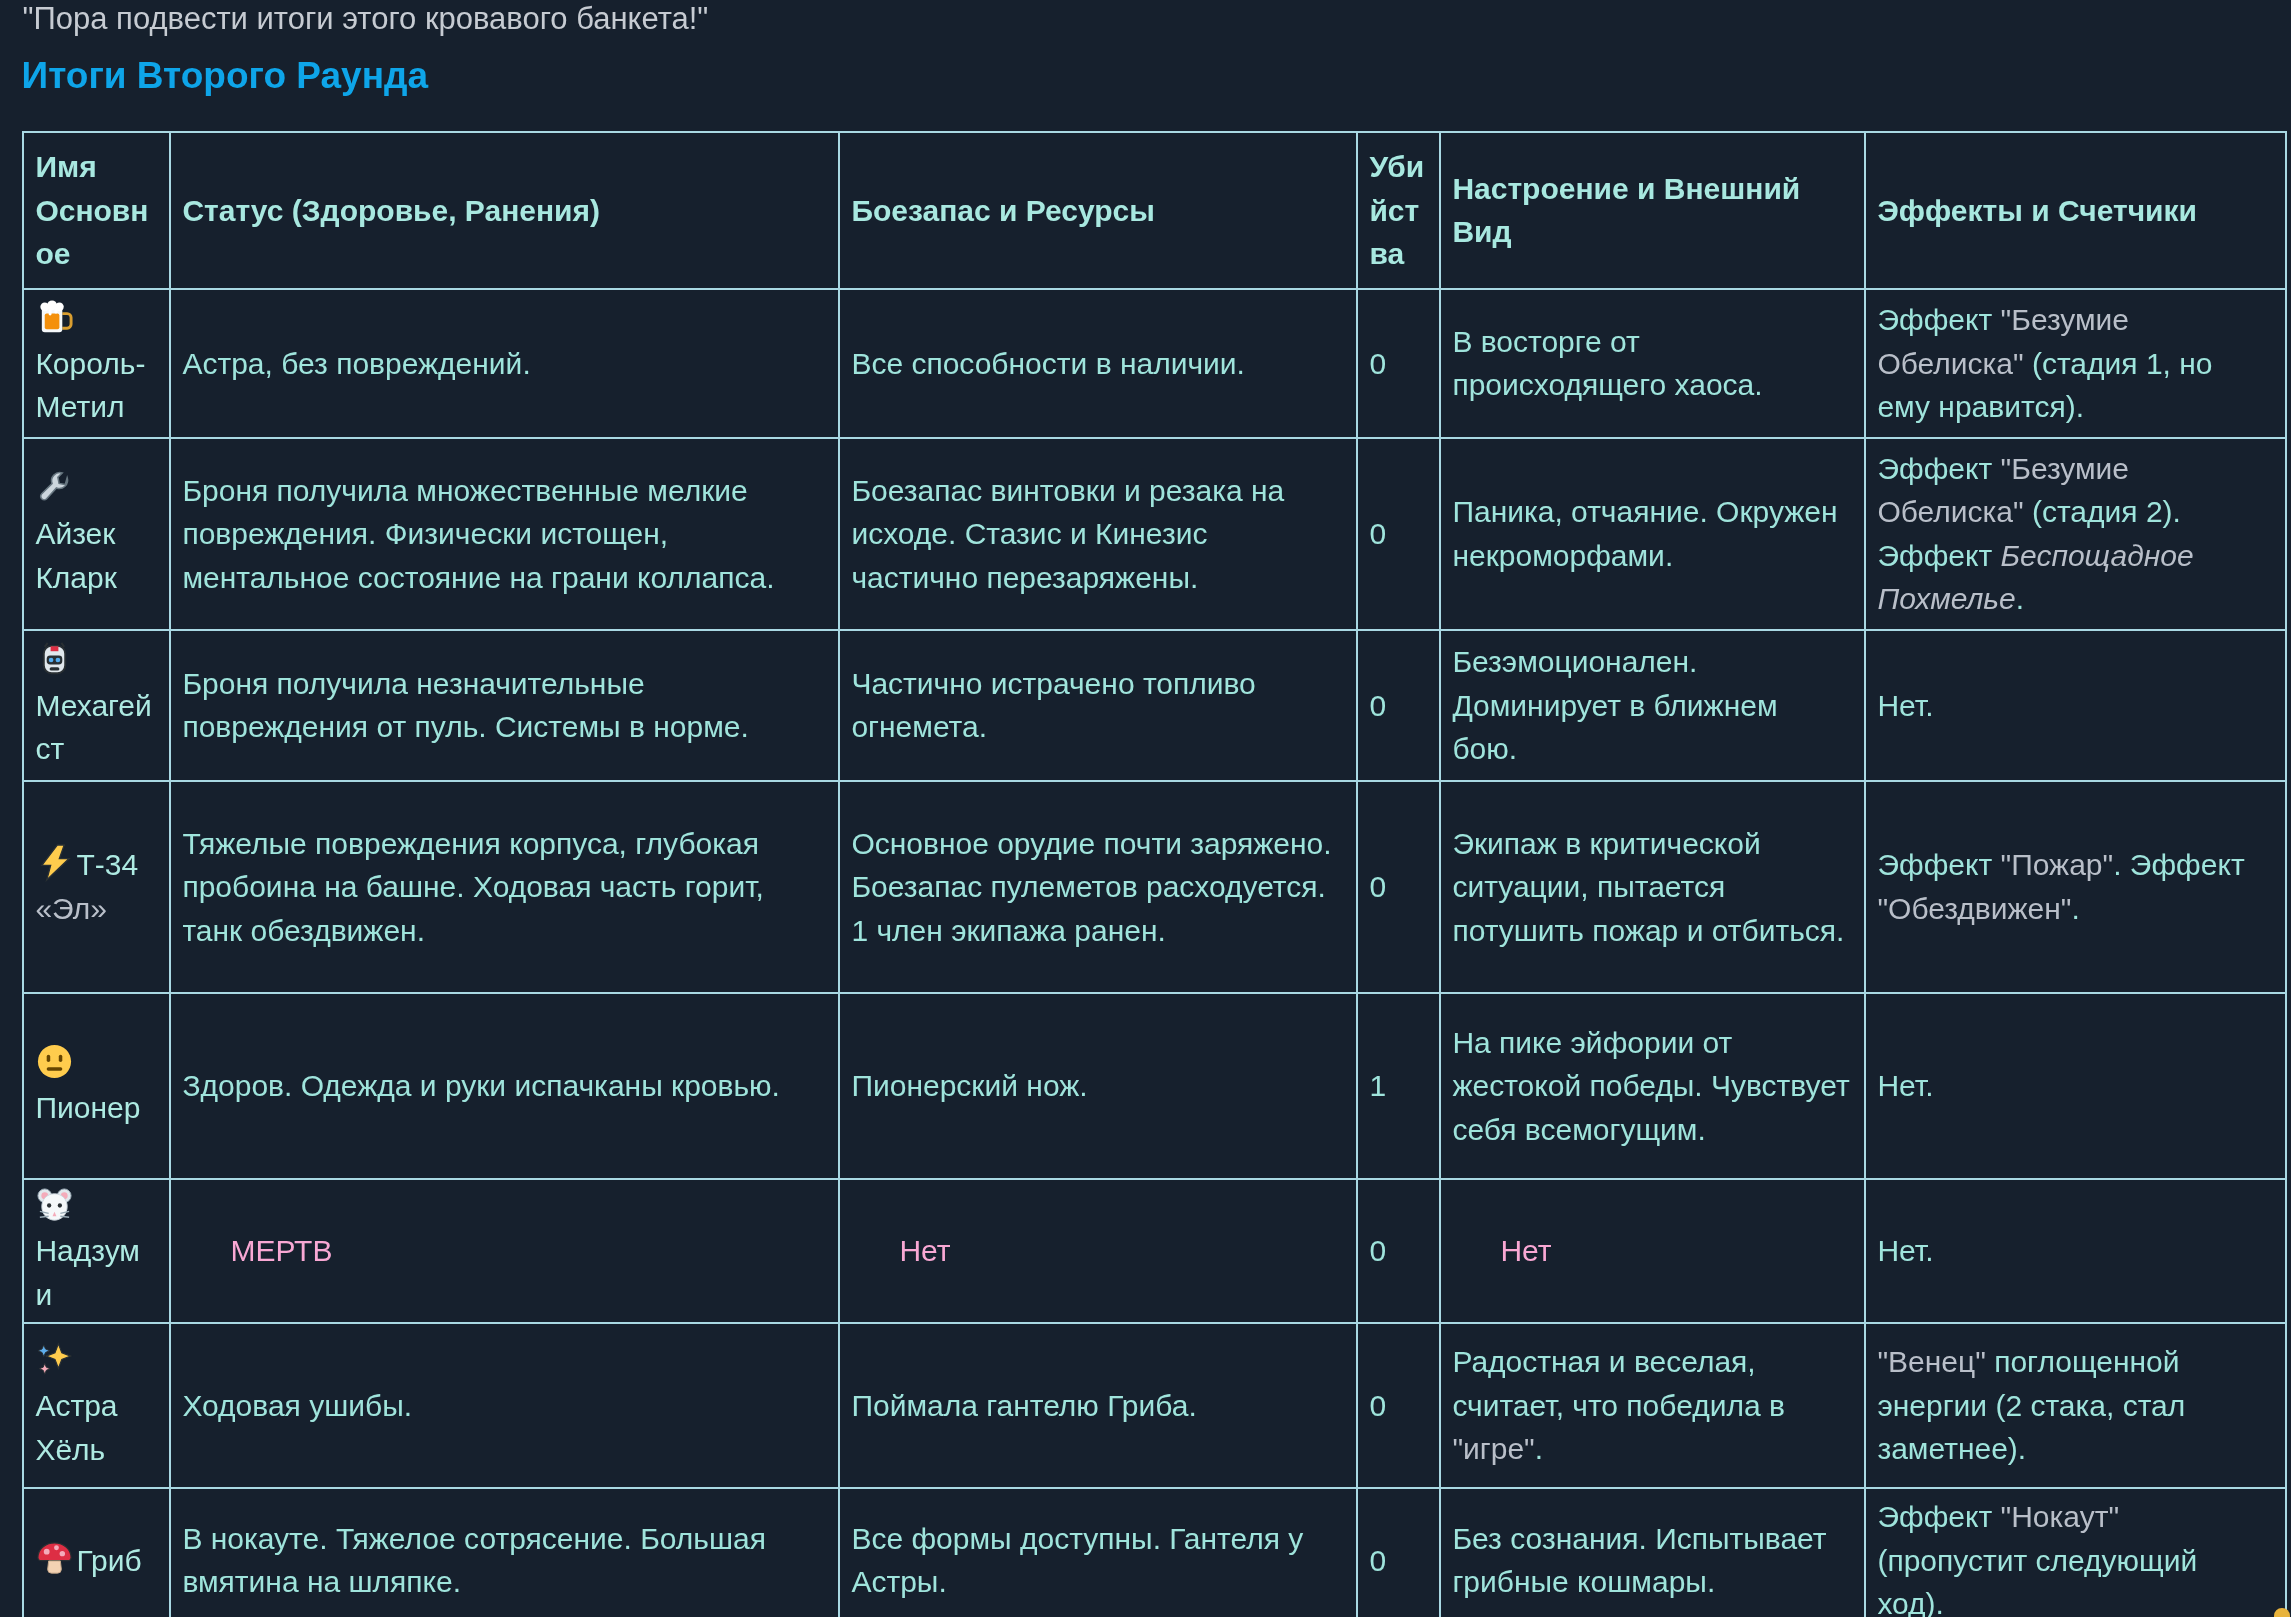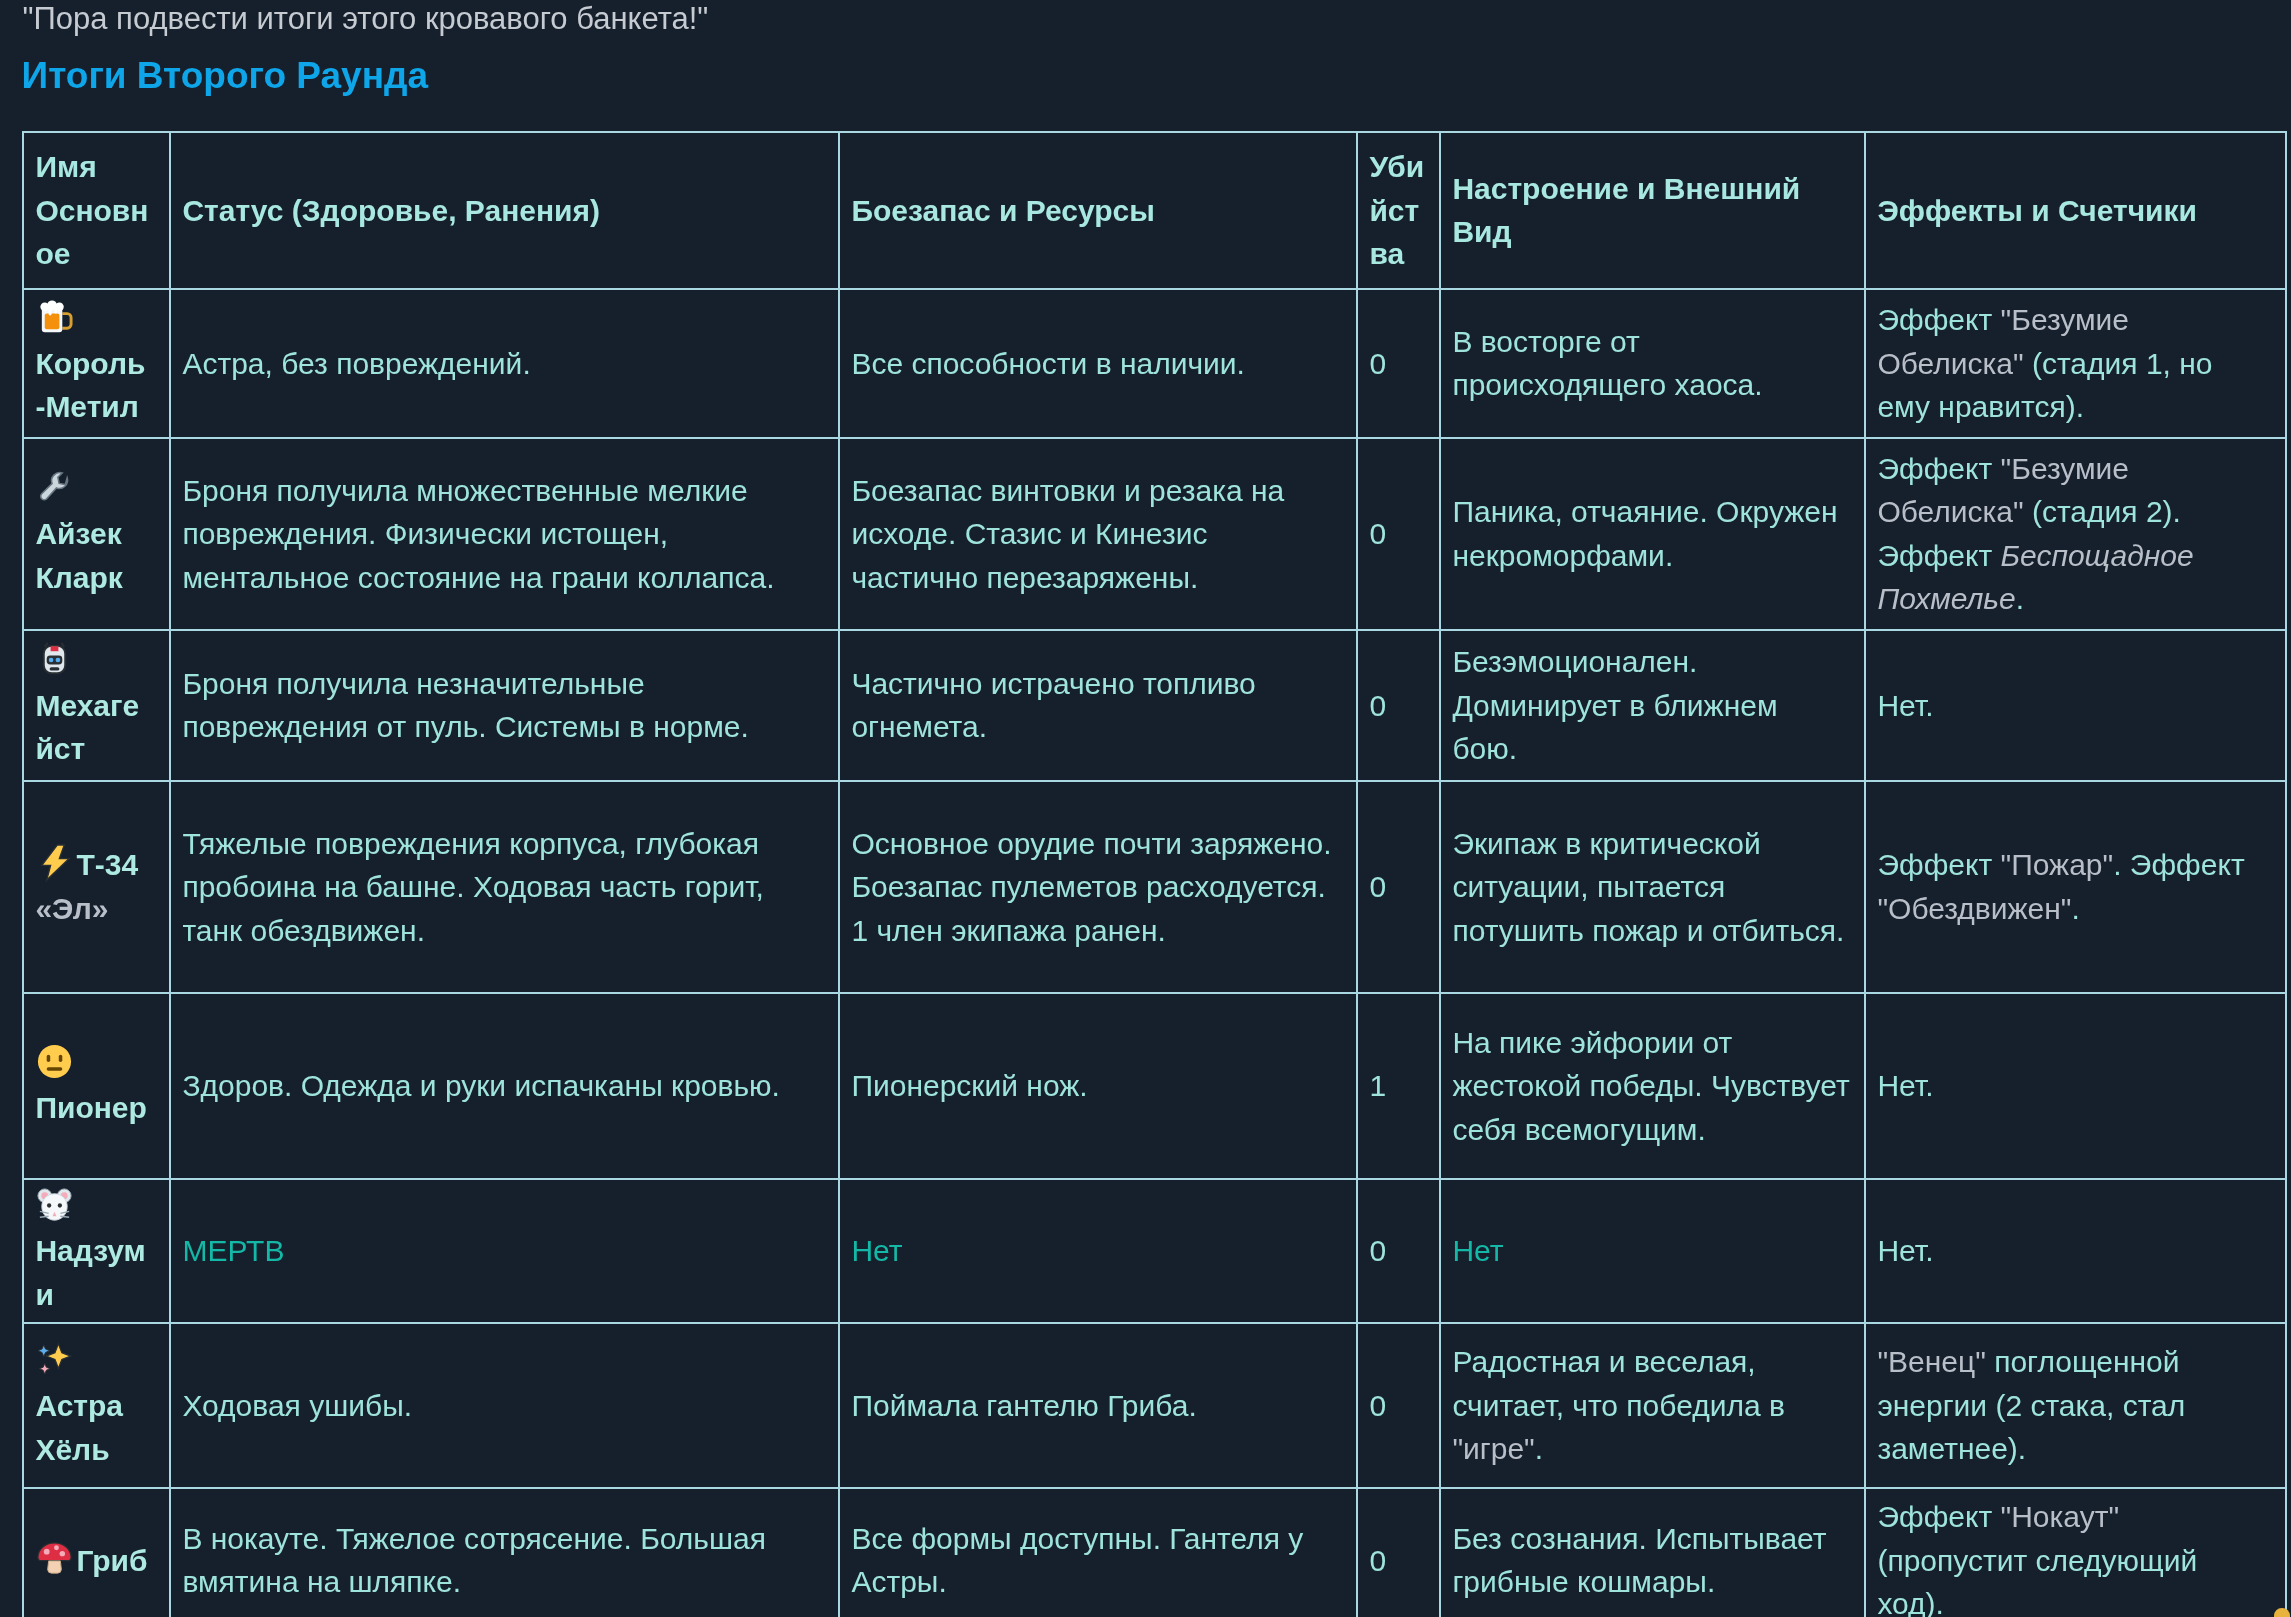--- a/index.html
+++ b/index.html
@@ -5,24 +5,24 @@
   html,body{margin:0;padding:0;background:#16202d;width:2292px;height:1617px;overflow:hidden;
     font-family:"Liberation Sans", sans-serif;-webkit-font-smoothing:antialiased;}
   .page{position:relative;width:2292px;height:1617px;padding:0;box-sizing:border-box;}
   .quote{color:#c6cbd2;font-size:31px;line-height:1.25;margin:0 0 0 22.5px;padding-top:0px;}
   .heading{color:#0ea5e9;font-size:37px;font-weight:bold;margin:15.7px 0 0 21.6px;line-height:1.2;}
   table.results{border-collapse:collapse;table-layout:fixed;width:2264px;margin:32px 0 0 21.6px;
     color:#9fe4dc;font-size:30px;line-height:1.45;}
   th,td{border:2px solid #a9d8e3;vertical-align:middle;text-align:left;
     padding:5.9px 13.7px 5.9px 11.8px;overflow-wrap:anywhere;word-break:break-word;box-sizing:border-box;}
   th{color:#a8e8e0;font-weight:bold;}
-  td.name-cell{font-weight:bold;color:#aeeae2;}
+  td.name-cell{font-weight:normal;color:#aeeae2;}
   .seg-gray{color:#b9bfc9;}
   .seg-grayi{color:#b9bfc9;font-style:italic;}
-  .seg-red{color:#14b8a6;}
+  .seg-red{color:#f9a8d4;margin-left:48px;}
   .emoji-icon{display:inline-block;width:39px;height:39px;vertical-align:-6.9px;margin-right:5.9px;}
   .emoji-icon.tight{margin-right:2px;}
   tr.h-hdr{height:157px;} tr.h-r1{height:149px;} tr.h-r2{height:192px;} tr.h-r3{height:151px;}
   tr.h-r4{height:212px;} tr.h-r5{height:186px;} tr.h-r6{height:134px;} tr.h-r7{height:165px;}
   tr.h-r8{height:116px;}
   col.c-name{width:147px;} col.c-status{width:669px;} col.c-res{width:518px;}
   col.c-kills{width:83px;} col.c-mood{width:425px;} col.c-fx{width:421px;}
   .frag{position:absolute;left:2274px;top:1608px;width:15.7px;height:8.8px;border-radius:7.8px 7.8px 0 0;background:#e8b33c;}
 </style>
 </head>

